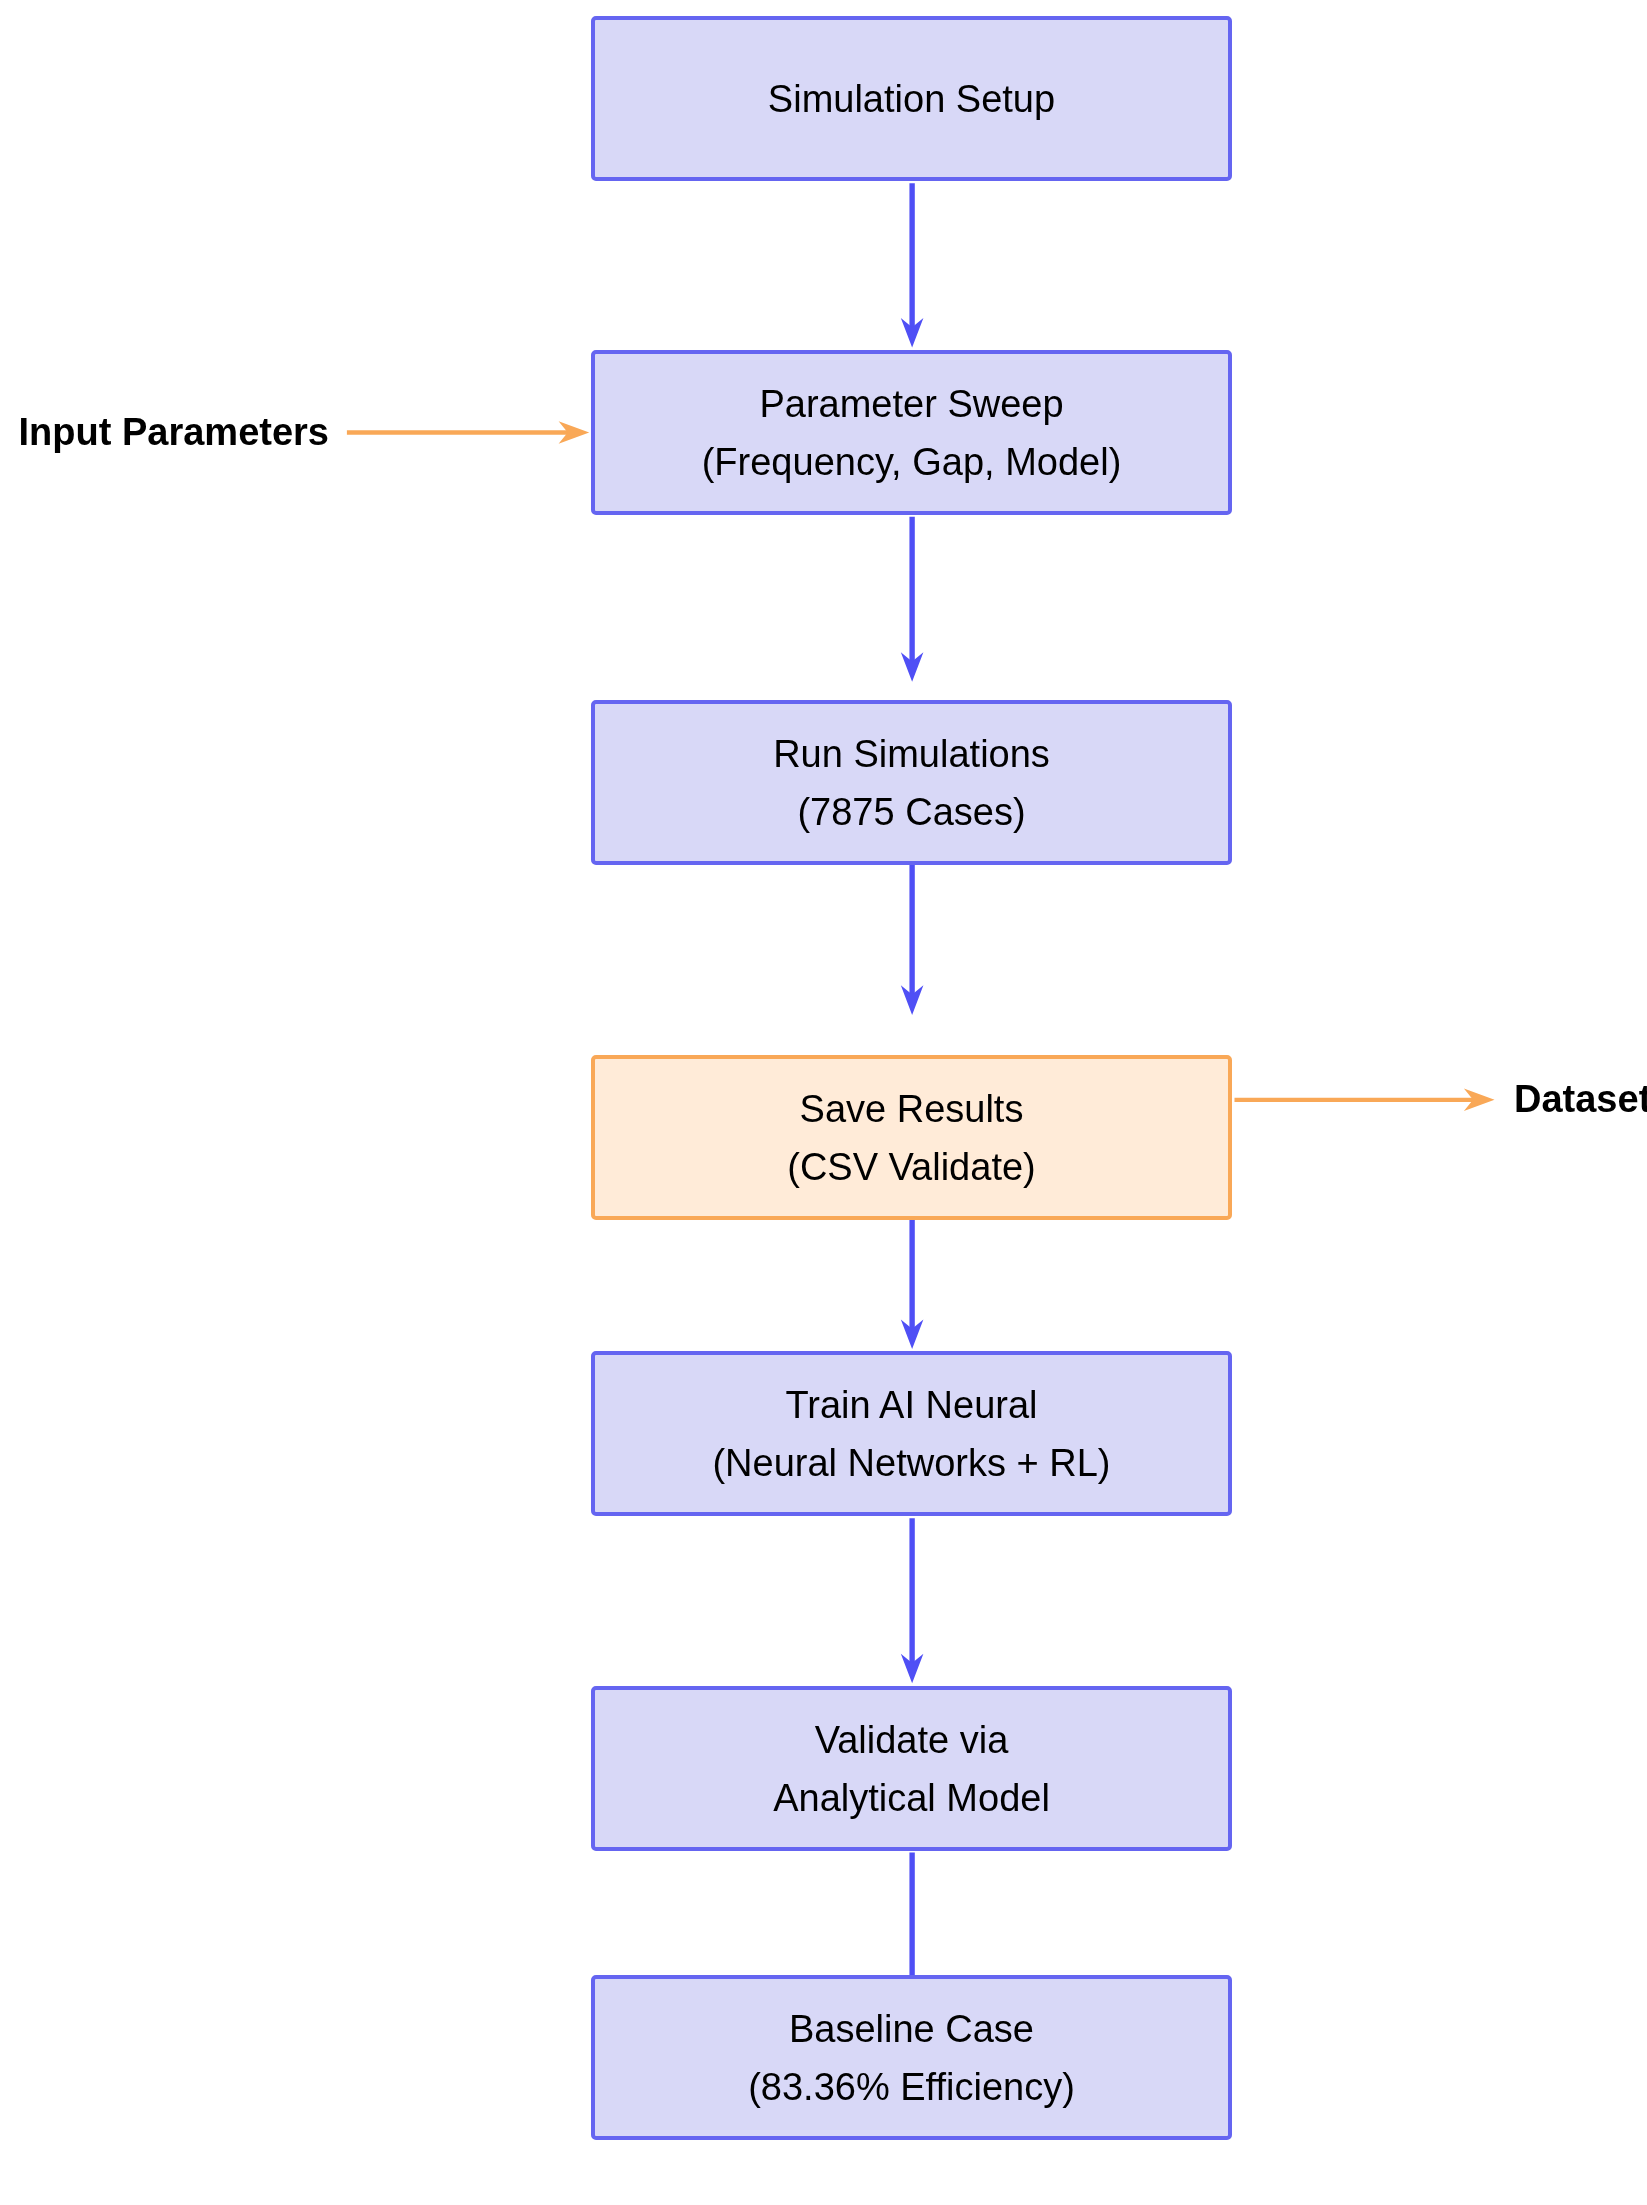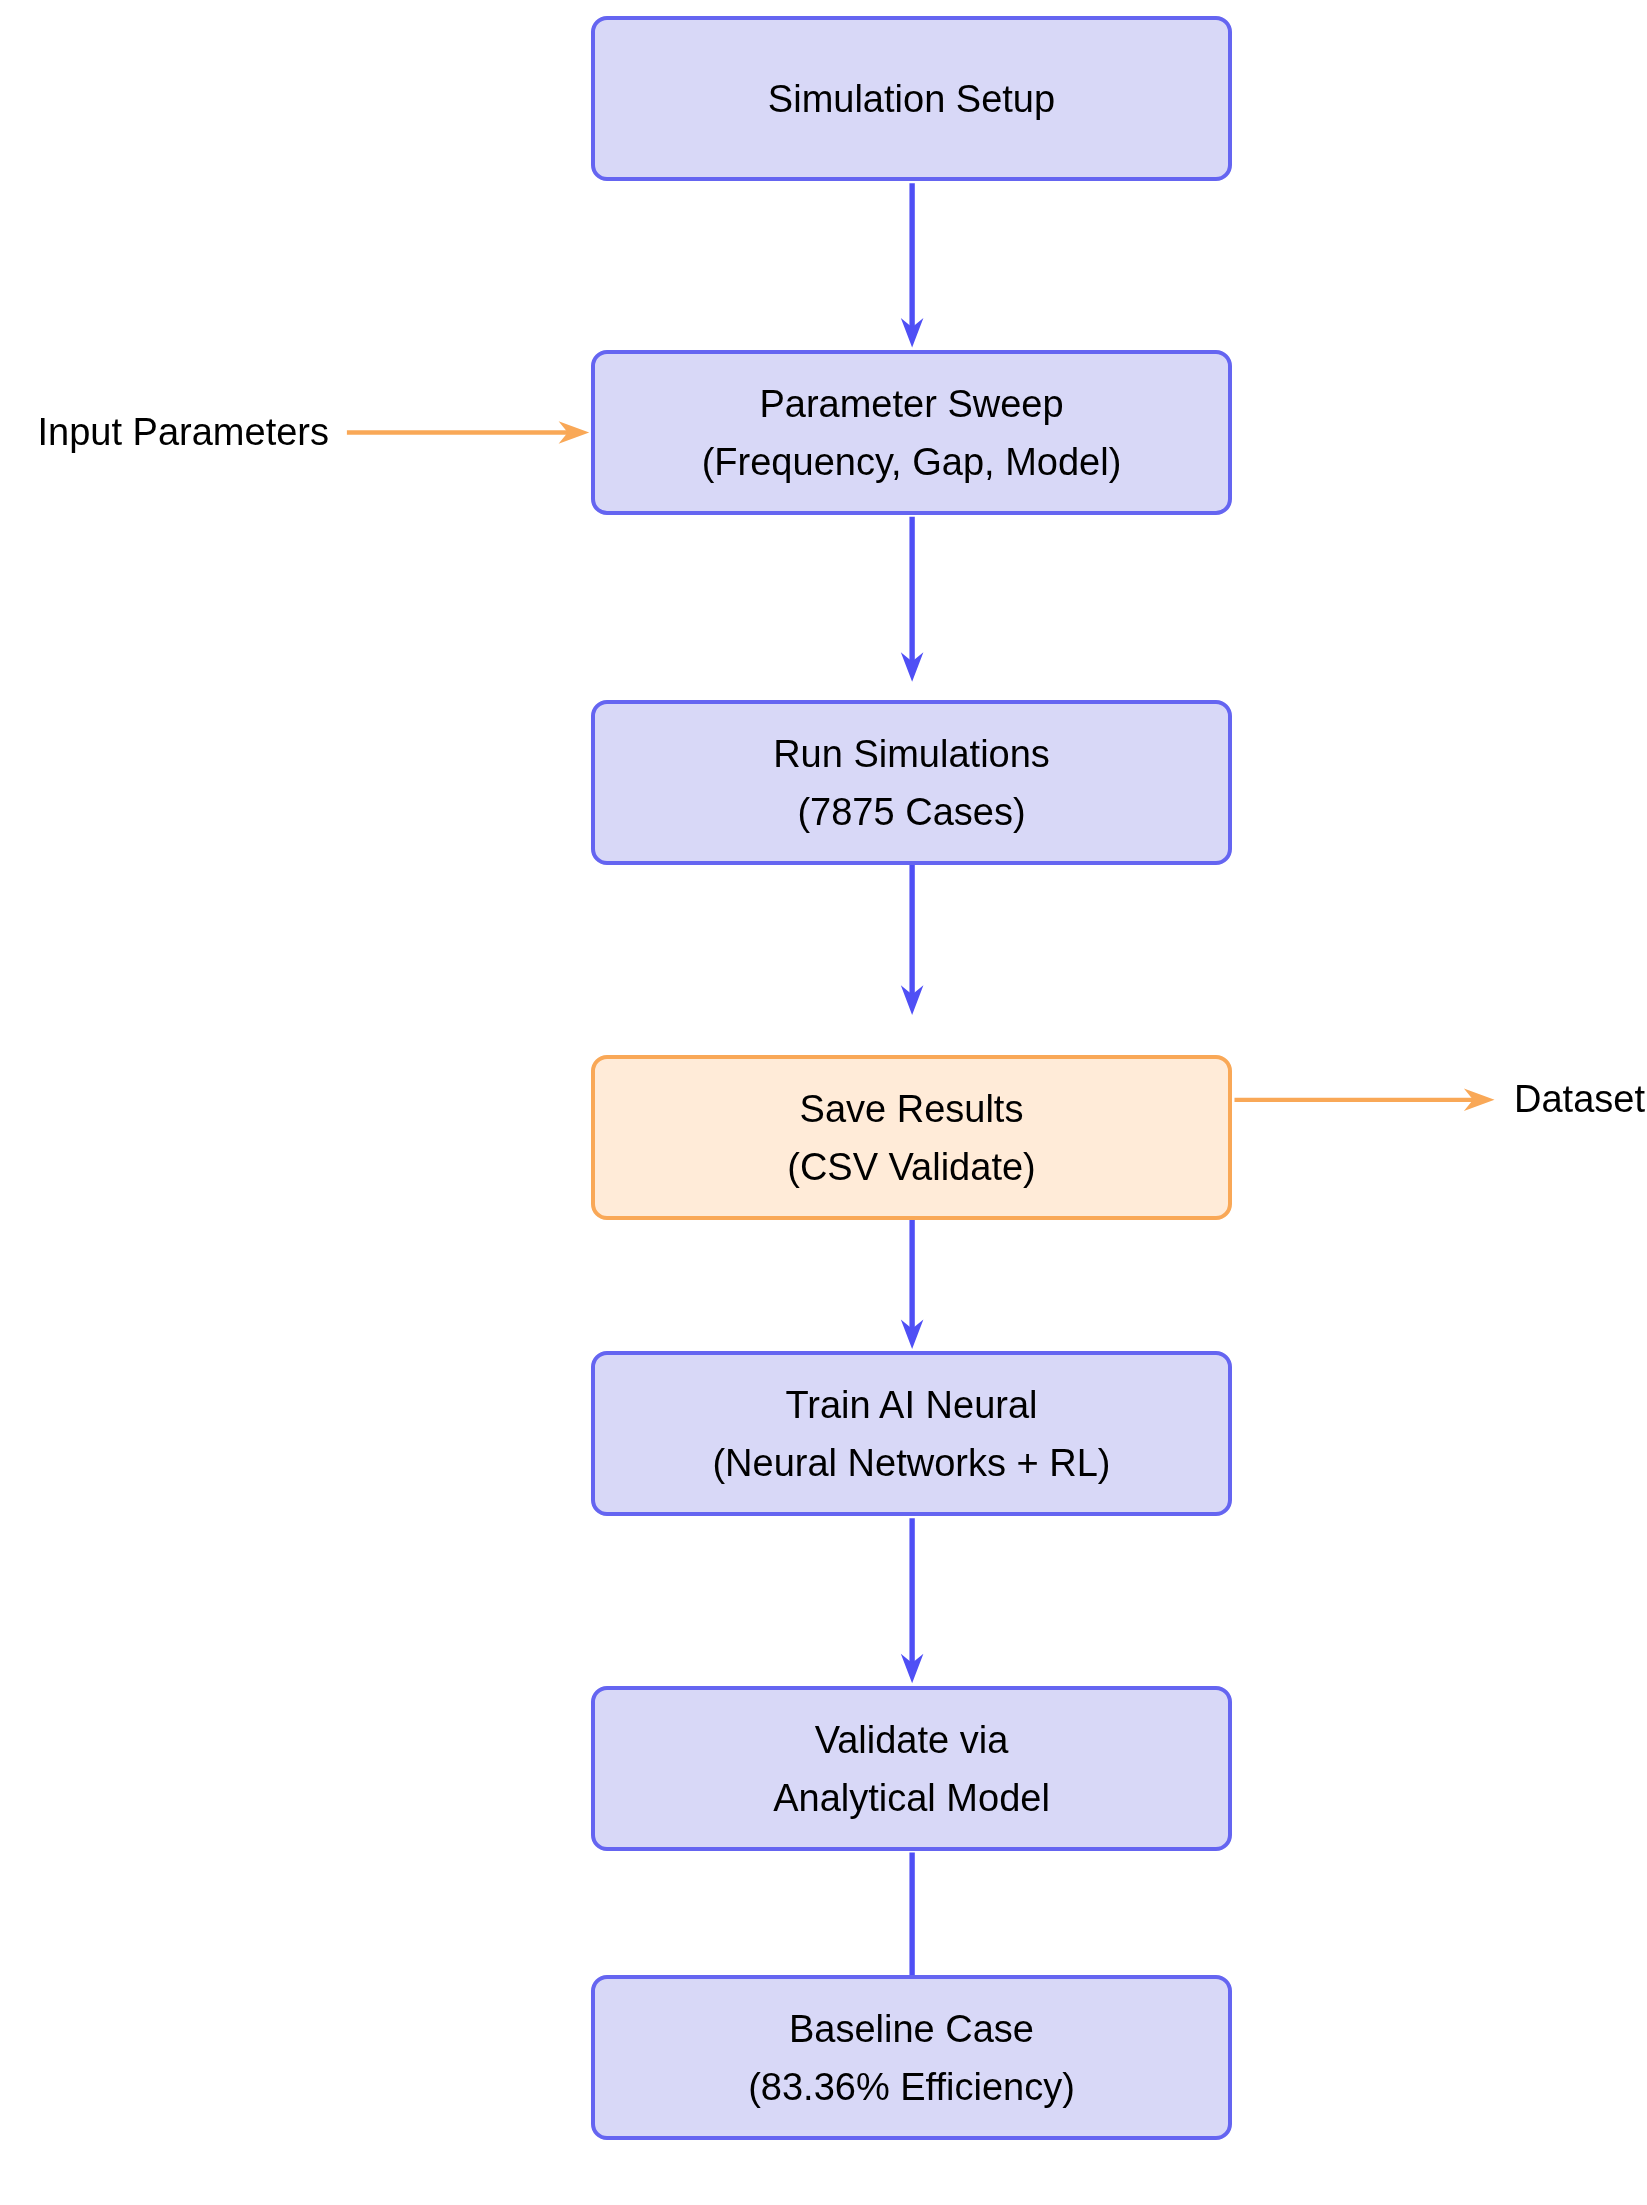--- a/index.html
+++ b/index.html
@@ -19,30 +19,30 @@
     color:var(--text);
     font-family:"Liberation Sans", sans-serif;
   }
   .canvas{position:relative;width:1648px;height:2205px;overflow:hidden;}
   svg.arrows{position:absolute;left:0;top:0;width:1648px;height:2205px;}
   .node{
     position:absolute;left:591px;width:641px;height:165px;
     box-sizing:border-box;
     background:var(--node-fill-blue);
     border:4.3px solid var(--node-border-blue);
-    border-radius:16px;
+    border-radius:5px;
     display:flex;flex-direction:column;align-items:center;justify-content:center;
     text-align:center;font-size:38px;line-height:58px;white-space:nowrap;
   }
   .node.orange{
     background:var(--node-fill-orange);
     border-color:var(--node-border-orange);
   }
   .side-label{
-    position:absolute;font-weight:normal;font-size:38px;line-height:57px;white-space:nowrap;
+    position:absolute;font-weight:bold;font-size:38px;line-height:57px;white-space:nowrap;
   }
   .label-input{left:0;top:404px;width:329px;text-align:right;}
   .label-dataset{left:1514px;top:1071px;}
   .shaft-blue{stroke:var(--arrow-blue);stroke-width:10;}
   .head-blue{fill:var(--arrow-blue);}
   .shaft-orange{stroke:var(--arrow-orange);stroke-width:8;}
   .head-orange{fill:var(--arrow-orange);}
 </style>
 </head>
 <body>

